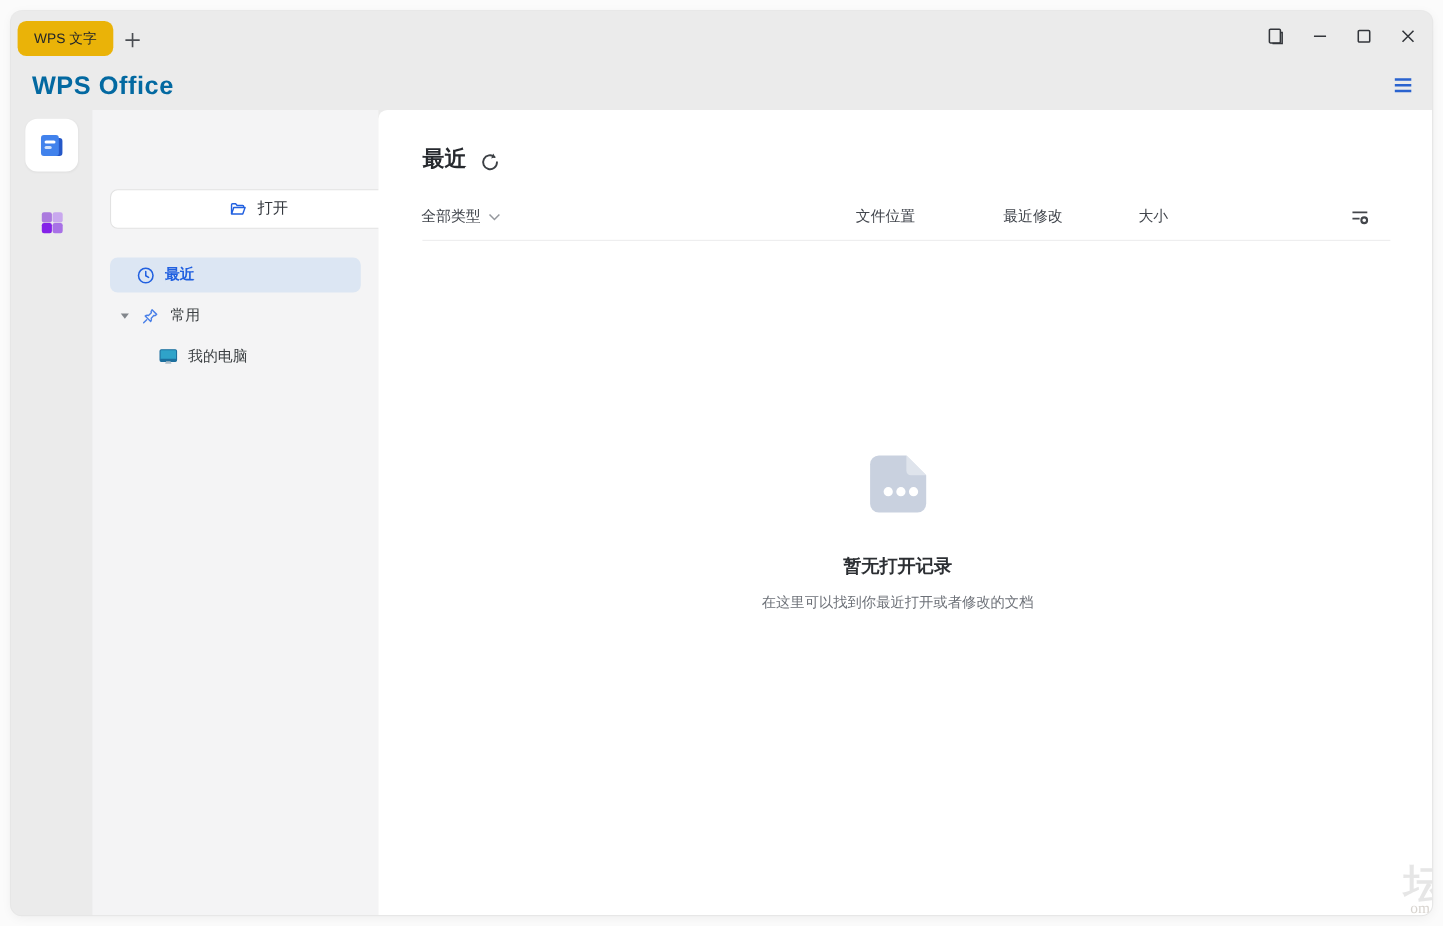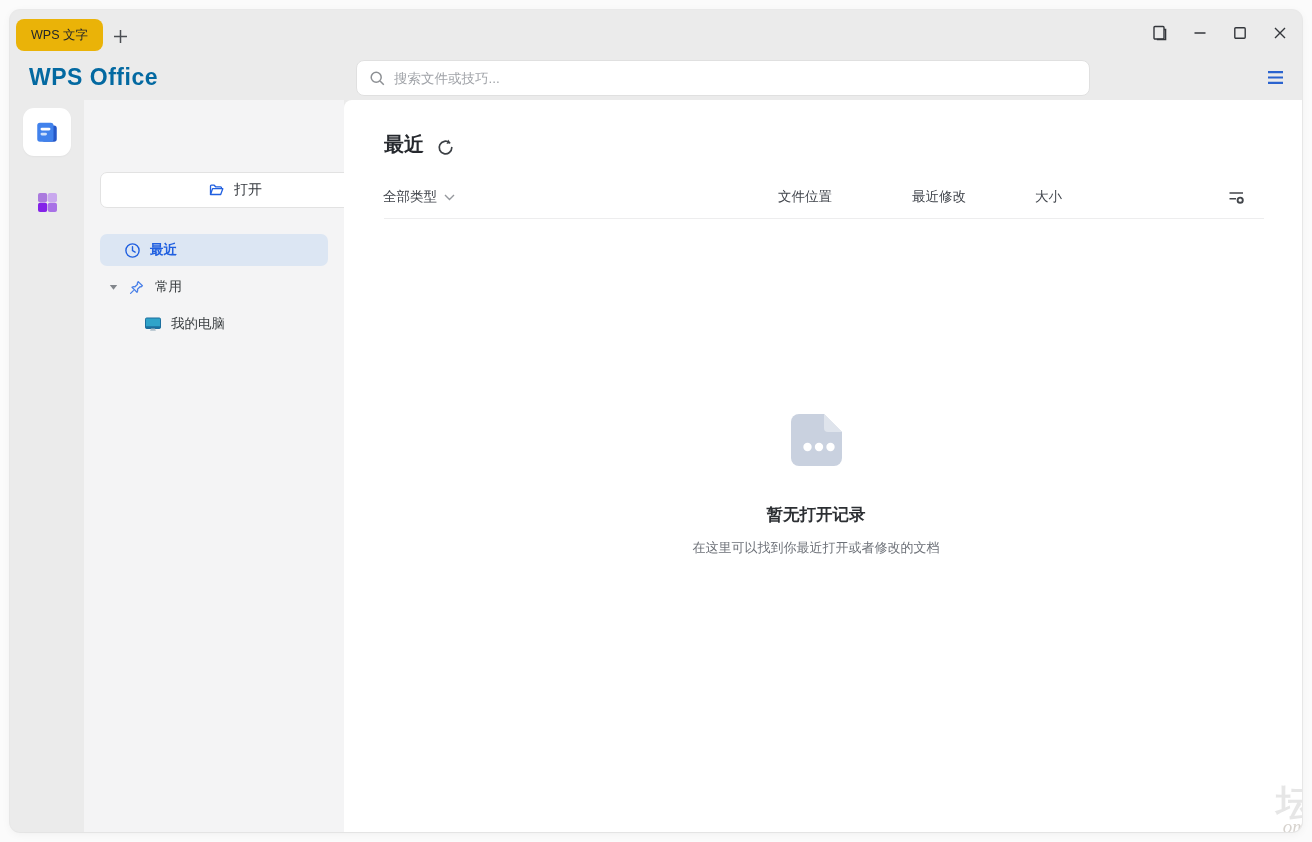--- a/index.html
+++ b/index.html
@@ -117,22 +117,22 @@
     position:absolute; left:472px; top:404px; transform:translateX(-50%);
     font-size:16.5px; font-weight:700; color:#2c2f33; white-space:nowrap;
   }
   .empty-sub{
     position:absolute; left:472px; top:439px; transform:translateX(-50%);
     font-size:13px; color:#6d7178; white-space:nowrap;
   }
 
   .watermark{ position:absolute; right:-10px; bottom:-4px; text-align:right; pointer-events:none; }
   .wm-cn{ font-size:36px; color:rgba(140,140,140,0.22); font-weight:700; display:block; line-height:30px;}
-  .wm-en{ font-size:19px; font-style:italic; font-family:"Liberation Serif","DejaVu Serif",serif;
-          color:rgba(150,140,125,0.38); display:block; line-height:18px; padding-right:6px;}
+  .wm-en{ font-size:14px; font-family:"Liberation Serif","DejaVu Serif",serif;
+          color:rgba(150,140,125,0.38); display:block; line-height:18px; padding-right:12px;}
 </style>
 </head>
 <body>
 
 <div class="window">
 
   <div class="tabbar">
     <div class="tab">
       <span>WPS 文字</span>
     </div>
@@ -161,27 +161,20 @@
       <button class="winbtn">
         <svg width="14" height="14" viewBox="0 0 14 14">
           <path d="M2 2l10 10M12 2L2 12" stroke="#33363b" stroke-width="1.4"></path>
         </svg>
       </button>
     </div>
   </div>
 
   <div class="header">
     <div class="logo">WPS Office</div>
-    <div class="searchbar">
-      <svg width="17" height="17" viewBox="0 0 17 17">
-        <circle cx="7.2" cy="7.2" r="5" fill="none" stroke="#8d9094" stroke-width="1.5"></circle>
-        <path d="M11 11l3.8 3.8" stroke="#8d9094" stroke-width="1.5"></path>
-      </svg>
-      <input type="text" placeholder="搜索文件或技巧..." style="">
-    </div>
     <button class="menubtn">
       <svg width="17" height="15" viewBox="0 0 17 15">
         <path d="M1 2.2h15M1 7.5h15M1 12.8h15" stroke="#2a63cf" stroke-width="2.2"></path>
       </svg>
     </button>
   </div>
 
   <div class="appbody">
 
     <div class="rail">

